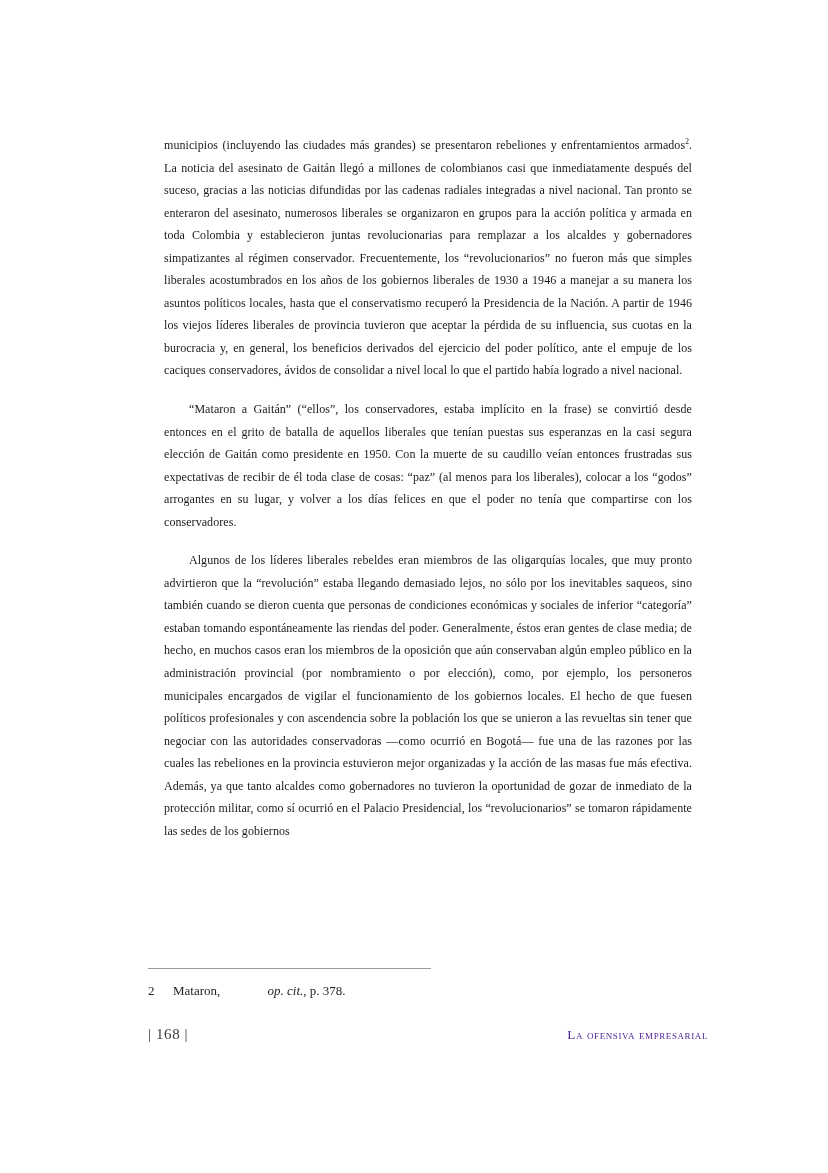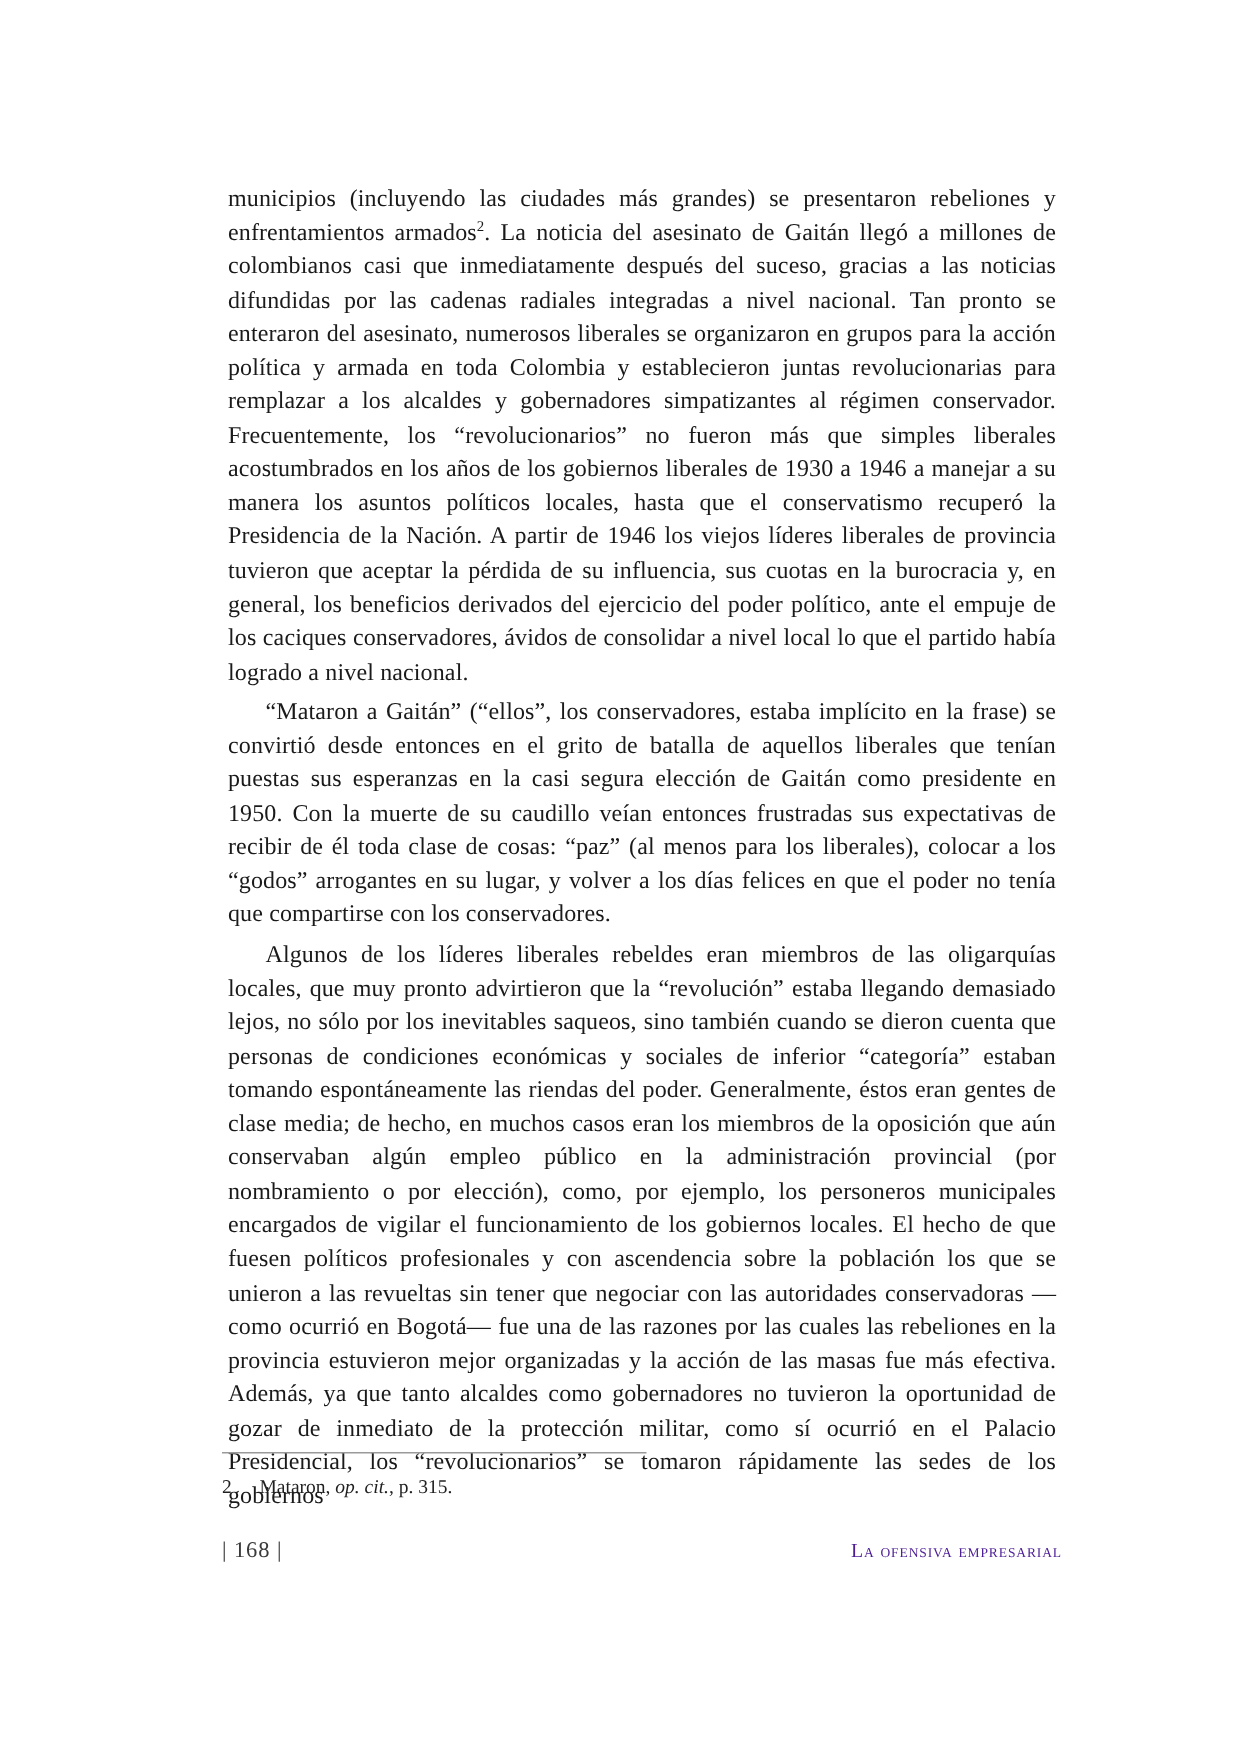--- a/index.html
+++ b/index.html
@@ -26,22 +26,22 @@
 
   
   .text-block {
     position: absolute;
     left: 148px;
     top: 118px;
     width: 560px;
   }
 
   .para {
-    margin: 4px;
-    font-size: 16px;
+    margin: 16px;
+    font-size: 12px;
     line-height: 22.55px;
     text-align: justify;
     text-justify: inter-word;
     letter-spacing: 0.005em;
     word-spacing: 0.004em;
     hyphens: manual;
   }
   .para.indent {
     text-indent: 25px;
     font-family: Liberation Serif, serif;
@@ -72,30 +72,31 @@
     font-size: 13px;
     line-height: 17px;
     color: #1f1f1f;
   }
   .footnote-num {
     width: 25px;
     flex: 0 0 25px;
   }
   .footnote-text i {
     font-style: italic;
+    margin-left: 44px;
   }
 
   
   .page-foot {
     position: absolute;
     left: 148px;
     top: 1026px;
     width: 560px;
     display: flex;
-    align-items: flex-start;
+    align-items: flex-end;
     justify-content: space-between;
   }
   .folio {
     font-size: 15px;
     color: #3a3a3a;
     letter-spacing: 0.04em;
     white-space: pre;
   }
   .running-head {
     font-size: 13.2px;
@@ -118,21 +119,21 @@
     <p class="para indent">“Mataron a Gaitán” (“ellos”, los conservadores, estaba implícito en la frase) se convirtió desde entonces en el grito de batalla de aquellos liberales que tenían puestas sus esperanzas en la casi segura elección de Gaitán como presidente en 1950. Con la muerte de su caudillo veían entonces frustradas sus expectativas de recibir de él toda clase de cosas: “paz” (al menos para los liberales), colocar a los “godos” arrogantes en su lugar, y volver a los días felices en que el poder no tenía que compartirse con los conservadores.</p>
 
     <p class="para indent">Algunos de los líderes liberales rebeldes eran miembros de las oligarquías locales, que muy pronto advirtieron que la “revolución” estaba llegando demasiado lejos, no sólo por los inevitables saqueos, sino también cuando se dieron cuenta que personas de condiciones económicas y sociales de inferior “categoría” estaban tomando espontáneamente las riendas del poder. Generalmente, éstos eran gentes de clase media; de hecho, en muchos casos eran los miembros de la oposición que aún conservaban algún empleo público en la administración provincial (por nombramiento o por elección), como, por ejemplo, los personeros municipales encargados de vigilar el funcionamiento de los gobiernos locales. El hecho de que fuesen políticos profesionales y con ascendencia sobre la población los que se unieron a las revueltas sin tener que negociar con las autoridades conservadoras —como ocurrió en Bogotá— fue una de las razones por las cuales las rebeliones en la provincia estuvieron mejor organizadas y la acción de las masas fue más efectiva. Además, ya que tanto alcaldes como gobernadores no tuvieron la oportunidad de gozar de inmediato de la protección militar, como sí ocurrió en el Palacio Presidencial, los “revolucionarios” se tomaron rápidamente las sedes de los gobiernos</p>
 
   </div>
 
   <div class="footnote-zone">
     <div class="footnote-rule"></div>
     <div class="footnote-item">
       <span class="footnote-num">2</span>
-      <span class="footnote-text"><span>Mataron,</span> <i>op. cit.</i><span>, p. 315.</span></span>
+      <span class="footnote-text"><span>Mataron,</span> <i>op. cit.</i><span>, p. 378.</span></span>
     </div>
   </div>
 
   <div class="page-foot">
     <span class="folio">| 168 |</span>
     <span class="running-head">La ofensiva empresarial</span>
   </div>
 
 </div>
 

